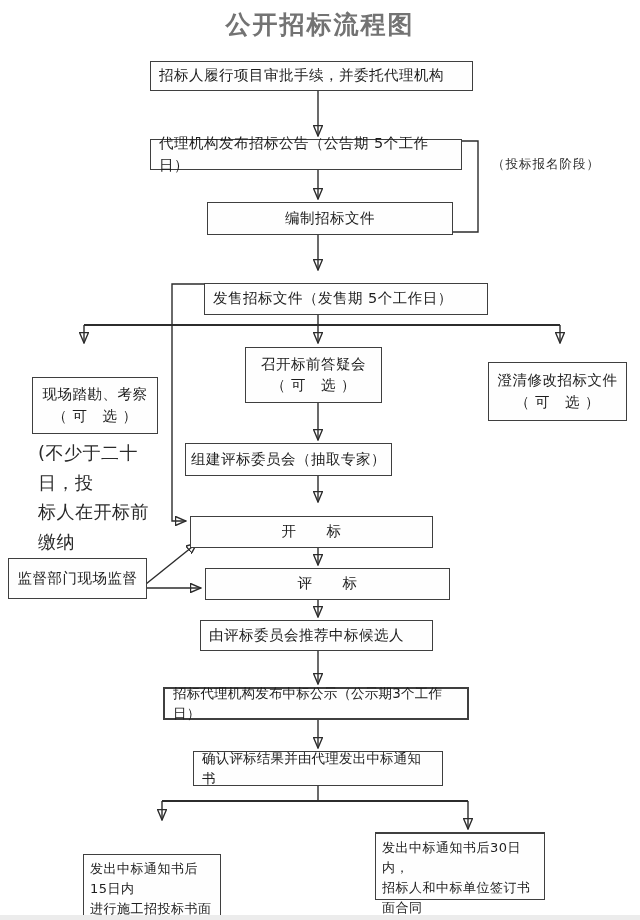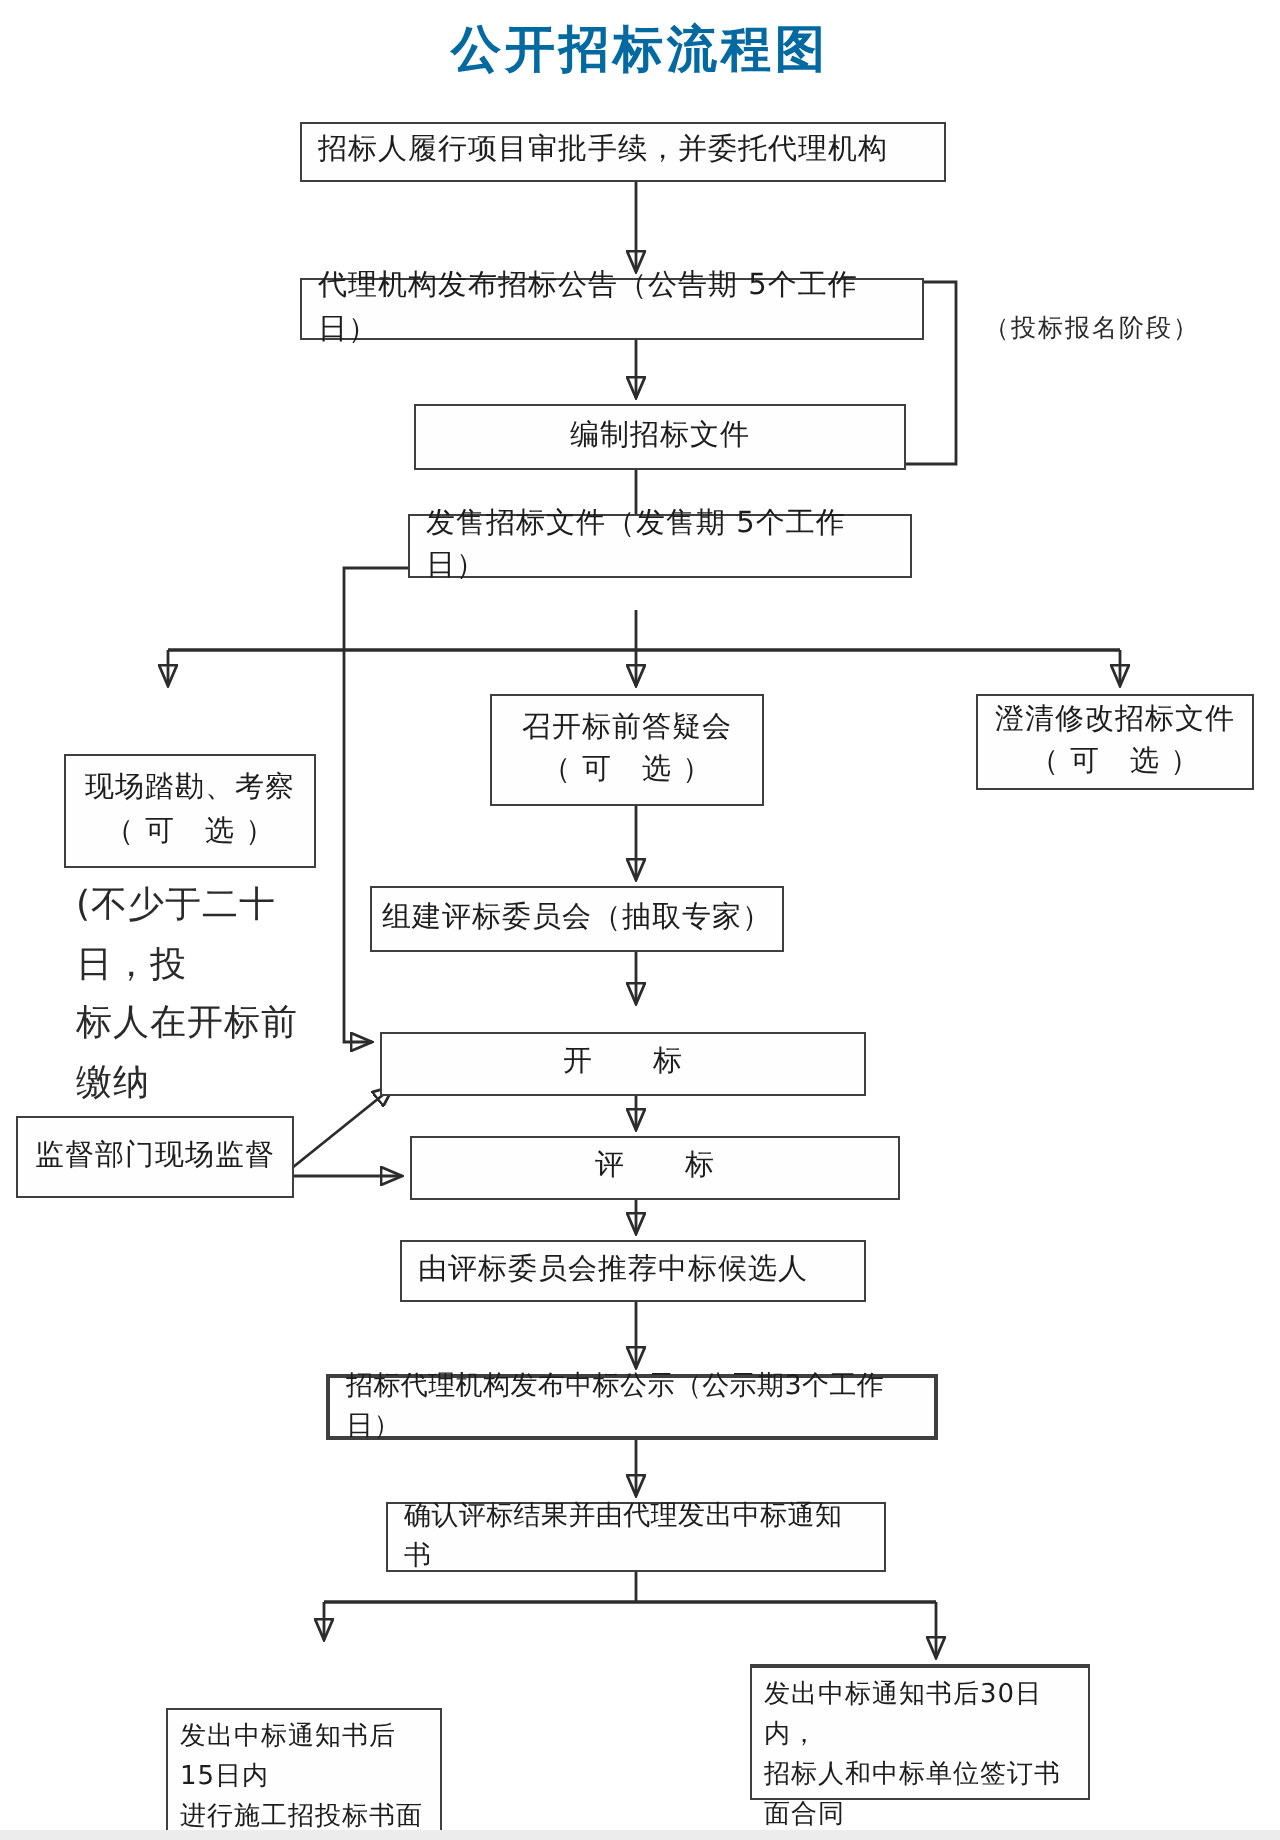--- a/index.html
+++ b/index.html
@@ -14,21 +14,21 @@
     overflow: hidden;
   }
   .title {
     position: absolute;
     left: 0; right: 0; top: 8px;
     margin: 0;
     text-align: center;
     font-size: 25px;
     font-weight: 700;
     letter-spacing: 2px;
-    color: #0369a1;
+    color: #737373;
   }
   .connectors {
     position: absolute;
     left: 0; top: 0;
     width: 640px; height: 920px;
   }
   .connectors path {
     stroke: #2c2c2c;
     stroke-width: 1.4;
     fill: none;
@@ -117,29 +117,29 @@
   </svg>
 
   <div class="node vcenter-left" style="left:150px; top:61px; width:323px; height:30px;">招标人履行项目审批手续，并委托代理机构</div>
 
   <div class="node vcenter-left" style="left:150px; top:139px; width:312px; height:31px;">代理机构发布招标公告（公告期 5个工作日）</div>
 
   <div class="note stage" style="left:492px; top:154px; width:120px;">（投标报名阶段）</div>
 
   <div class="node" style="left:207px; top:202px; width:246px; height:33px;">编制招标文件</div>
 
-  <div class="node vcenter-left" style="left:204px; top:257px; width:252px; height:32px;">发售招标文件（发售期 5个工作日）</div>
+  <div class="node vcenter-left" style="left:204px; top:283px; width:284px; height:32px;">发售招标文件（发售期 5个工作日）</div>
 
   <div class="node" style="left:32px; top:346px; width:126px; height:57px;margin-top:31px;">现场踏勘、考察
 （ 可　选 ）</div>
 
   <div class="node" style="left:245px; top:347px; width:137px; height:56px;">召开标前答疑会
 （ 可　选 ）</div>
 
-  <div class="node" style="left:488px; top:347px; width:139px; height:48px;">澄清修改招标文件
+  <div class="node" style="left:488px; top:362px; width:139px; height:59px;">澄清修改招标文件
 （ 可　选 ）</div>
 
   <div class="note" style="left:38px; top:438px; width:120px;">(不少于二十日，投
 标人在开标前缴纳
 投标保证金)</div>
 
   <div class="node" style="left:185px; top:443px; width:207px; height:33px;">组建评标委员会（抽取专家）</div>
 
   <div class="node" style="left:190px; top:516px; width:243px; height:32px;">开　　标</div>
 

